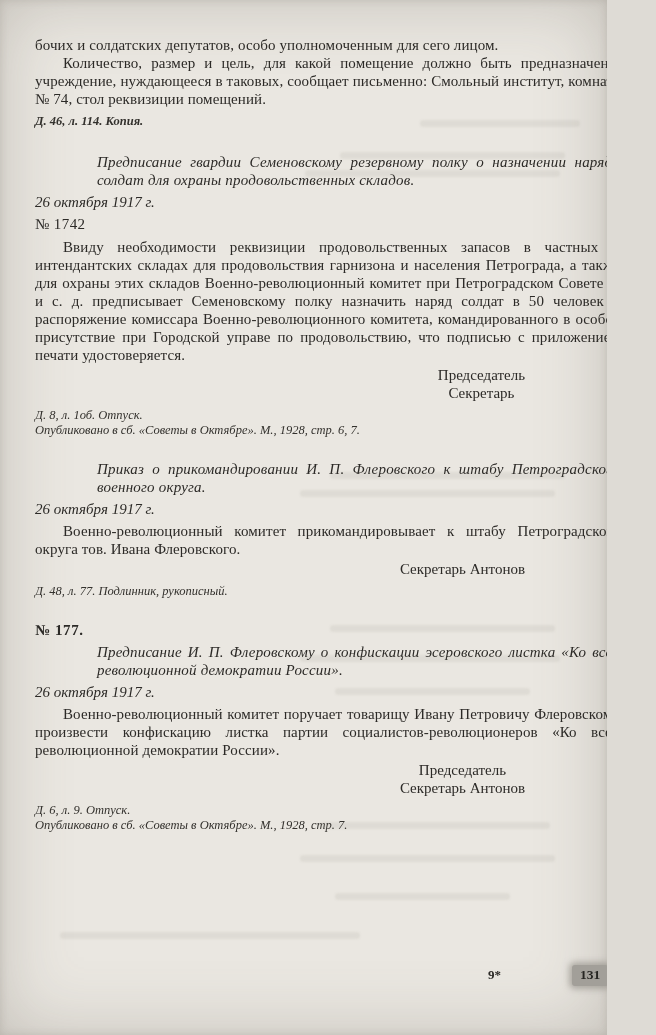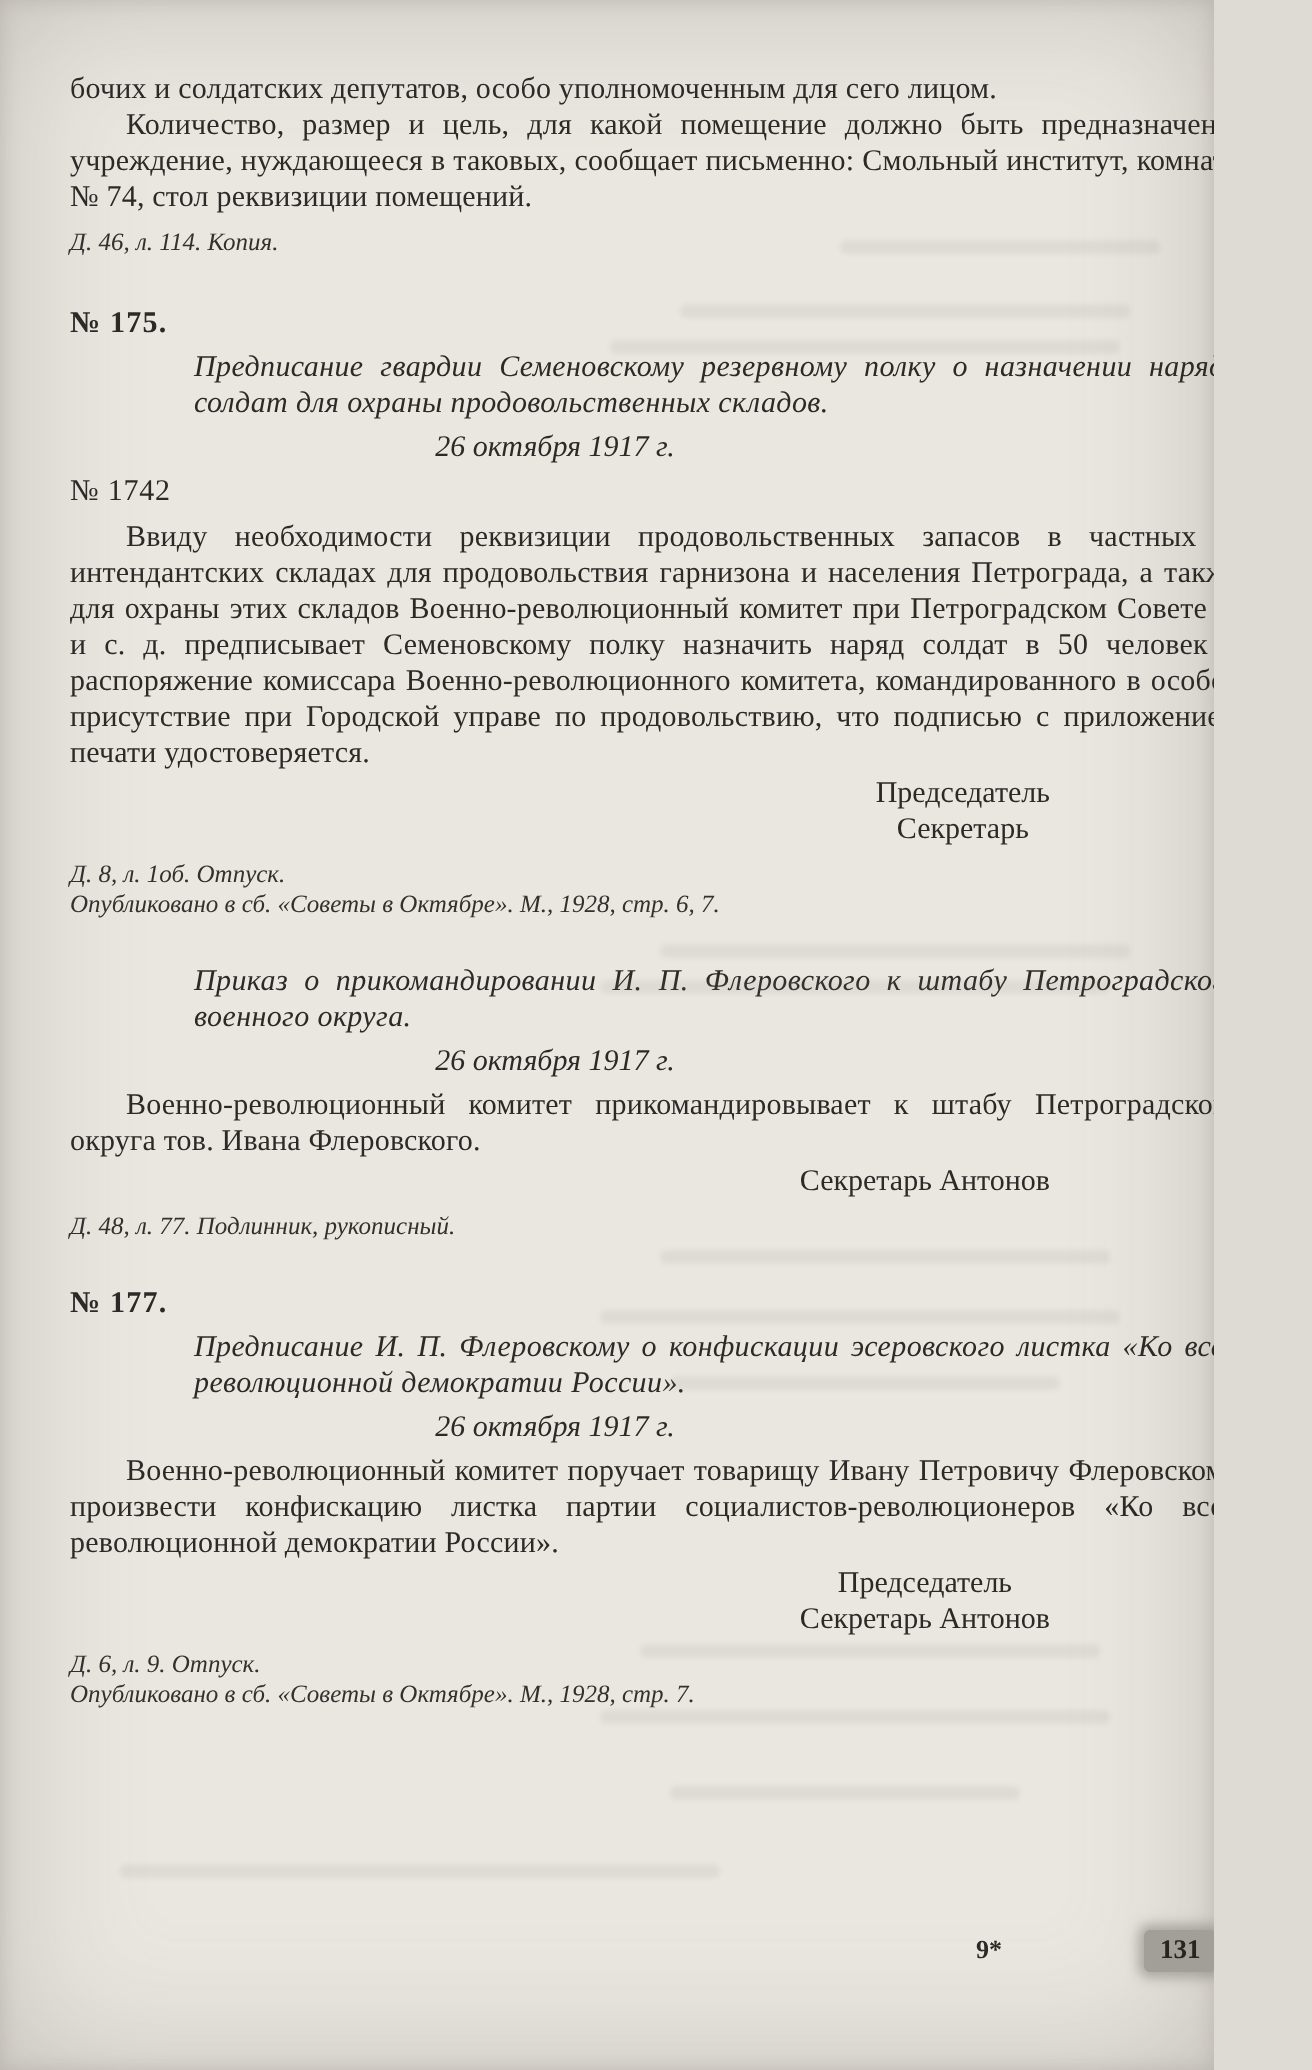--- a/index.html
+++ b/index.html
@@ -29,41 +29,41 @@
     letter-spacing: .1px;
   }
   .p-first { max-width: 505px; }
   .indent { text-indent: 28px; }
   .source {
     font-style: italic;
     font-size: 12.5px;
     line-height: 15px;
     color: #33312d;
   }
-  .top-source { margin: 6px 0 24px 0; }
+  .top-source { margin: 6px 0 24px 0; font-weight: bold; }
   .doc-number {
     font-weight: bold;
     font-size: 15px;
     line-height: 18px;
     letter-spacing: .6px;
     margin: 0 0 4px 0;
   }
   .doc-title {
     font-style: italic;
     font-size: 15px;
     line-height: 18px;
     text-align: justify;
     margin: 0 0 4px 62px;
     letter-spacing: .2px;
   }
   .doc-date {
     font-style: italic;
     font-size: 15px;
     line-height: 18px;
-    text-align: center;
+    text-align: left;
     margin: 2px 100px 4px 0;
   }
   .doc-no {
     font-size: 15px;
     line-height: 18px;
     margin: 0 0 5px 0;
     letter-spacing: .4px;
   }
   .signatures {
     margin: 2px 95px 6px auto;
@@ -122,21 +122,20 @@
 
 <div class="page">
 
   <div class="text-col">
 
     <p class="body-text p-first">бочих и солдатских депутатов, особо уполномоченным для сего лицом.</p>
     <p class="body-text indent">Количество, размер и цель, для какой помещение должно быть предназначено, учреждение, нуждающееся в таковых, сообщает письменно: Смольный институт, комната № 74, стол реквизиции помещений.</p>
     <p class="source top-source">Д. 46, л. 114. Копия.</p>
 
     <section class="doc">
-      <p class="doc-number">№ 175.</p>
       <p class="doc-title">Предписание гвардии Семеновскому резервному полку о назначении наряда солдат для охраны продовольственных складов.</p>
       <p class="doc-date">26 октября 1917 г.</p>
       <p class="doc-no">№ 1742</p>
       <p class="body-text indent">Ввиду необходимости реквизиции продовольственных запасов в частных и интендантских складах для продовольствия гарнизона и населения Петрограда, а также для охраны этих складов Военно-революционный комитет при Петроградском Совете р. и с. д. предписывает Семеновскому полку назначить наряд солдат в 50 человек в распоряжение комиссара Военно-революционного комитета, командированного в особое присутствие при Городской управе по продовольствию, что подписью с приложением печати удостоверяется.</p>
       <div class="signatures">
         <p>Председатель</p>
         <p>Секретарь</p>
       </div>
       <div class="source-block">
         <p class="source">Д. 8, л. 1об. Отпуск.</p>

